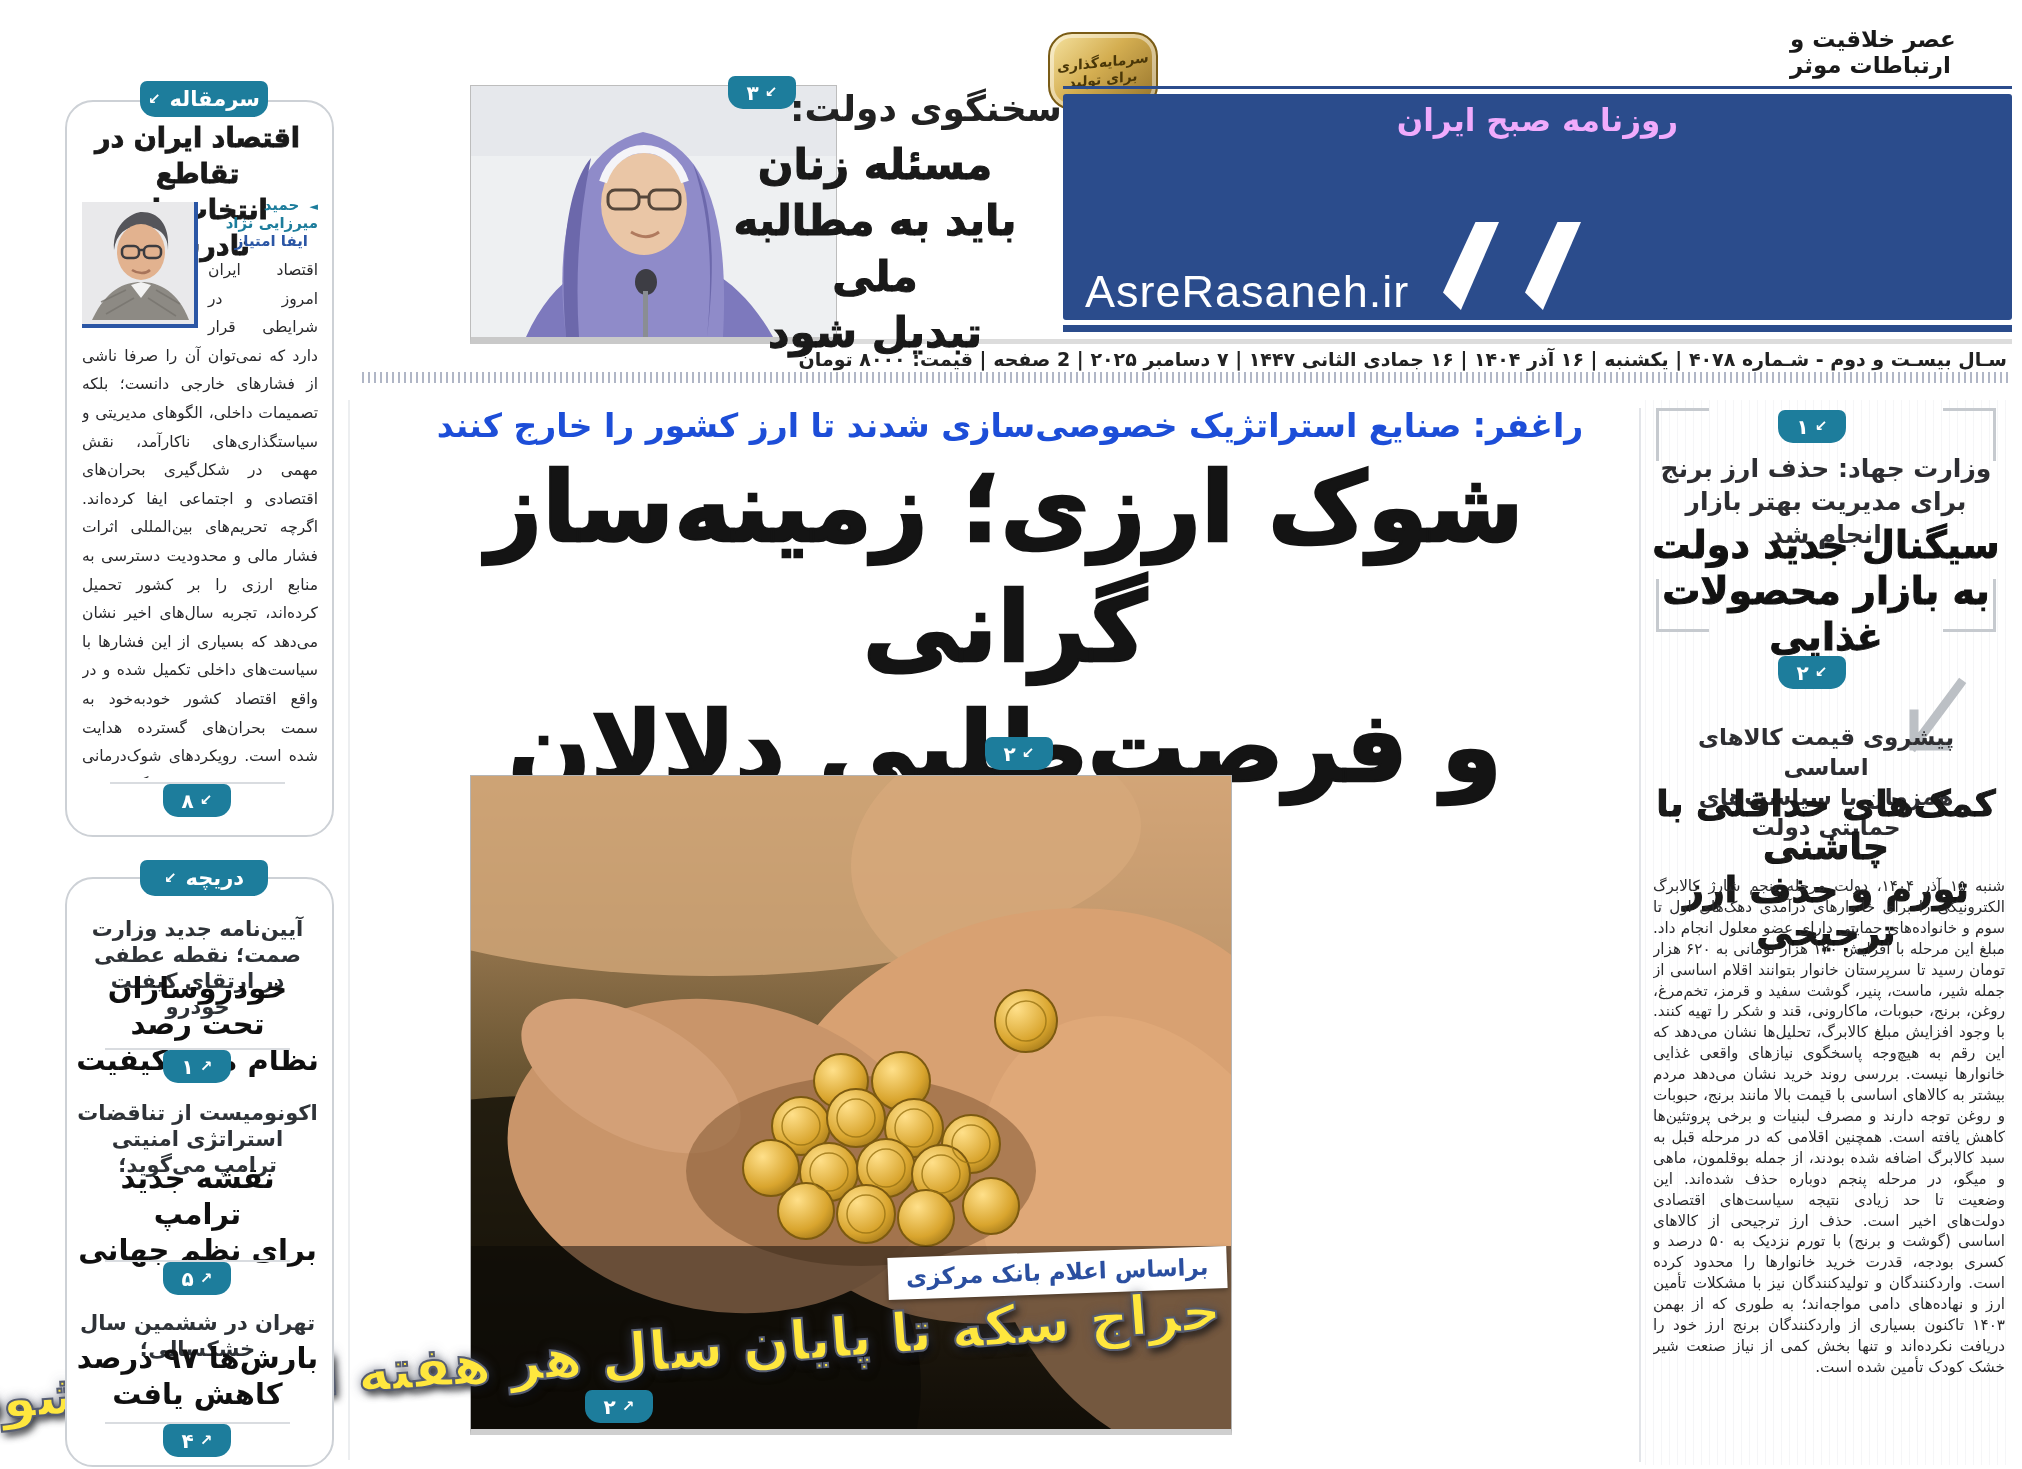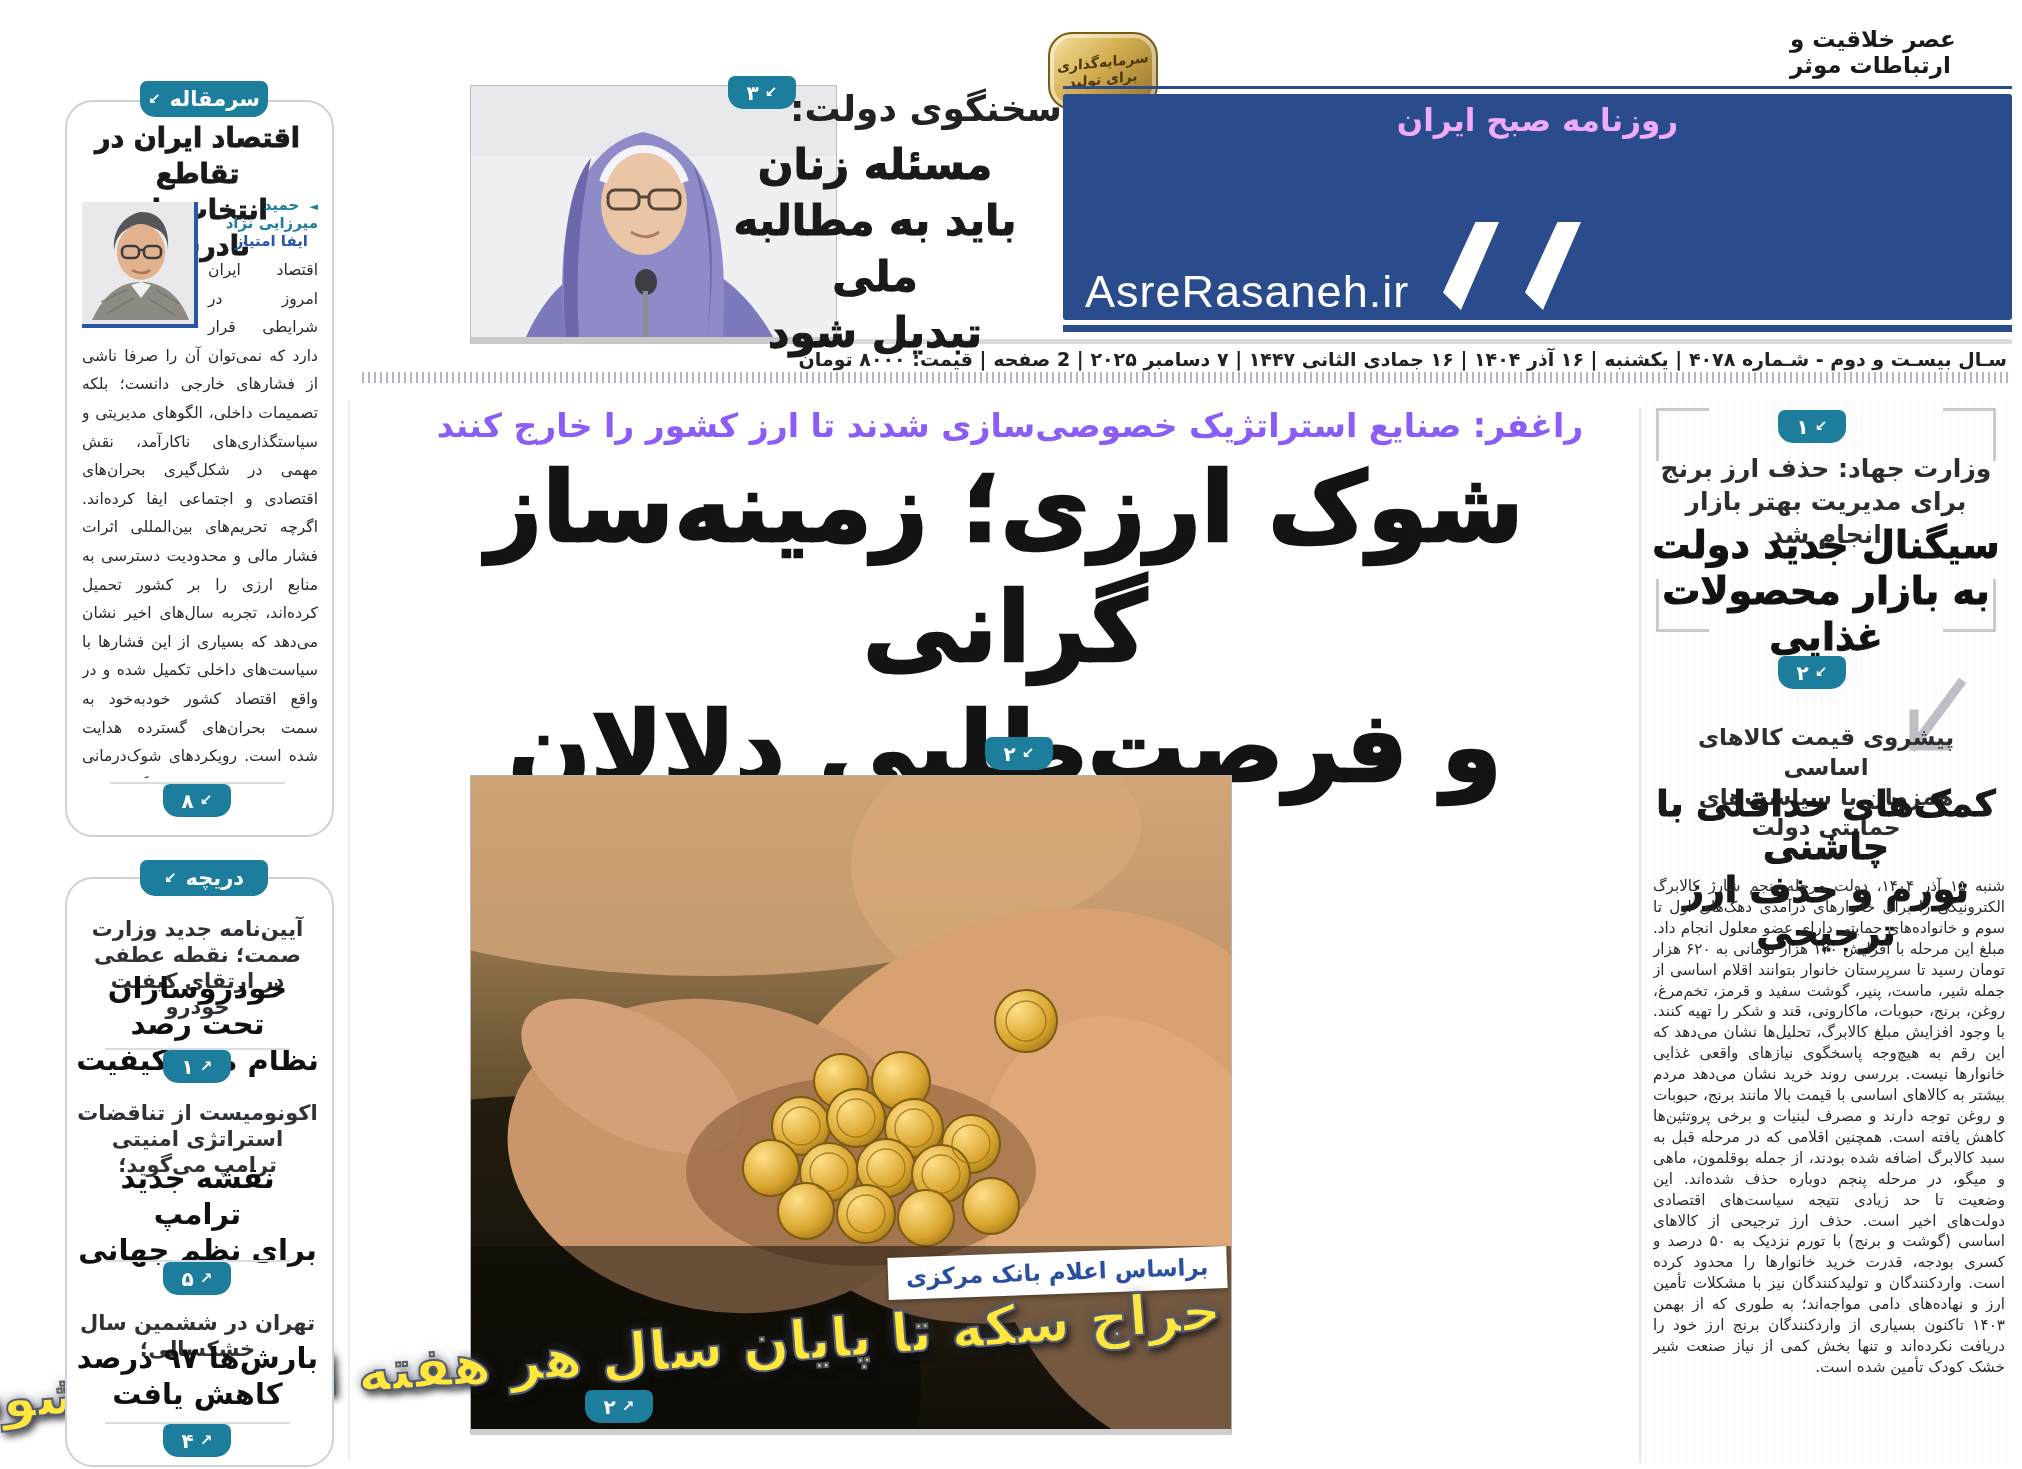--- a/index.html
+++ b/index.html
@@ -29,21 +29,21 @@
          display:flex;align-items:center;justify-content:center;gap:6px;
          border-radius:7px 7px 15px 15px;height:33px;width:68px;font-size:20px;}
   .badge .b-arr{font-size:15px;line-height:15px;}
   .tab{position:absolute;background:#1d7d9c;color:#fff;font-weight:bold;direction:ltr;
        display:flex;align-items:center;justify-content:center;gap:9px;
        border-radius:7px 7px 15px 15px;height:36px;font-size:21px;}
   .tab .b-arr{font-size:15px;}
   
   .round-box{border:2px solid #cdd1d6;border-radius:28px;background:#fff;}
   .center{text-align:center;}
-  .kicker-lg{font-size:33px;font-weight:bold;color:#8b5cf6;}
+  .kicker-lg{font-size:33px;font-weight:bold;color:#1d4ed8;}
   .headline-xl{font-size:97px;line-height:120px;font-weight:bold;color:#141414;
                -webkit-text-stroke:2.5px #141414;letter-spacing:-2px;}
   .kicker-md{font-size:25px;line-height:33px;font-weight:bold;color:#2e2e32;}
   .head-md{font-size:38px;line-height:46px;font-weight:bold;color:#121212;-webkit-text-stroke:1px #121212;}
   .kicker-sm{font-size:21px;line-height:26px;font-weight:bold;color:#2f3338;}
   .head-sm{font-size:29px;line-height:36px;font-weight:bold;color:#101010;}
   .body-txt{text-align:justify;color:#2a2a2c;}
   .thin-div{background:#d9dce0;height:2px;}
   
   .brk span{position:absolute;width:50px;height:50px;border:0 solid #c6cacf;}

